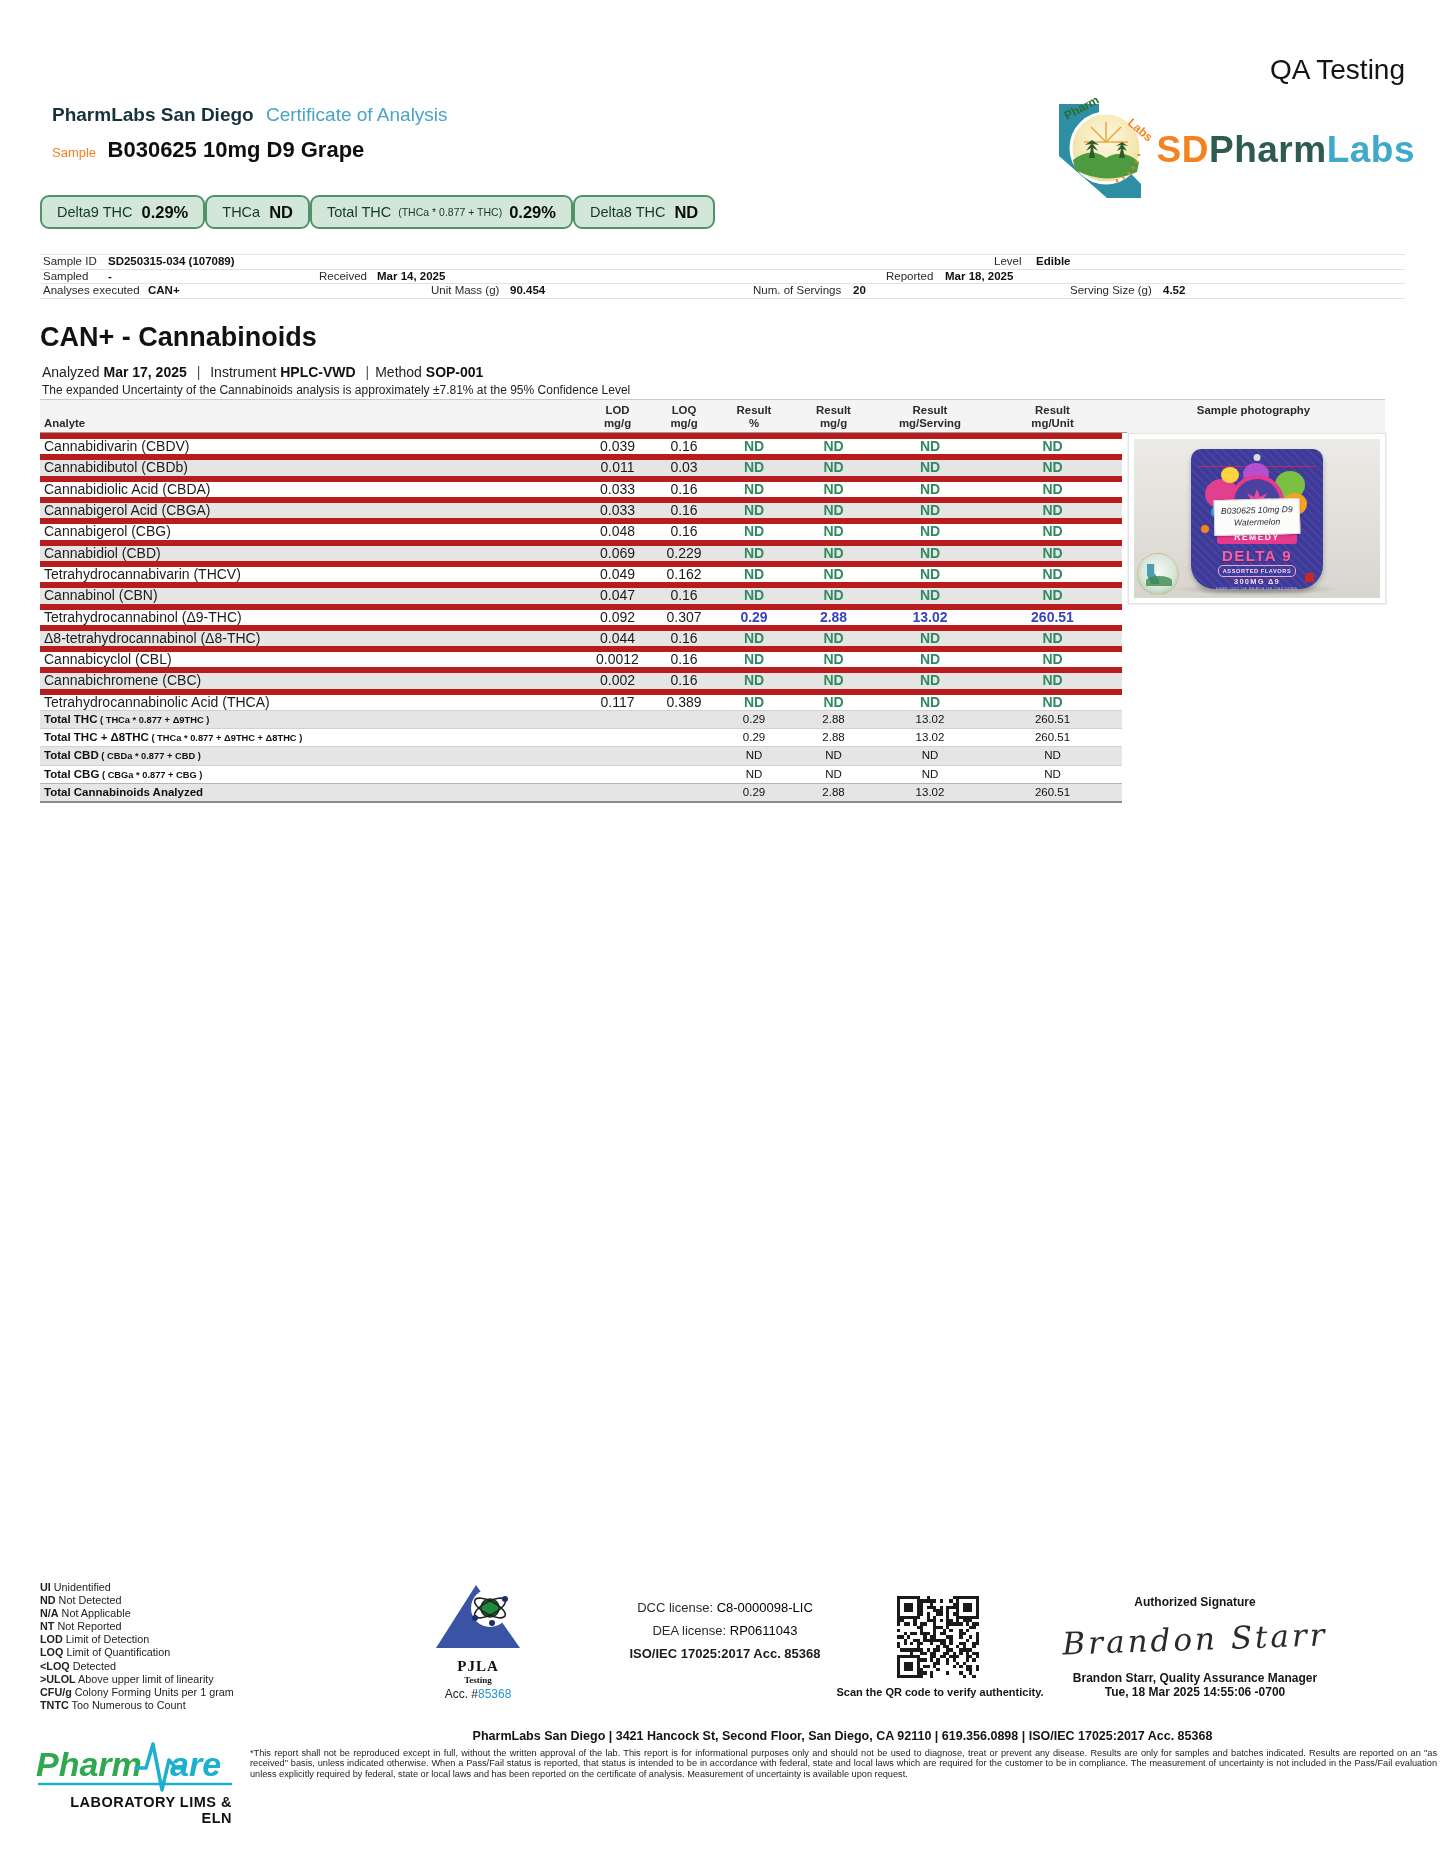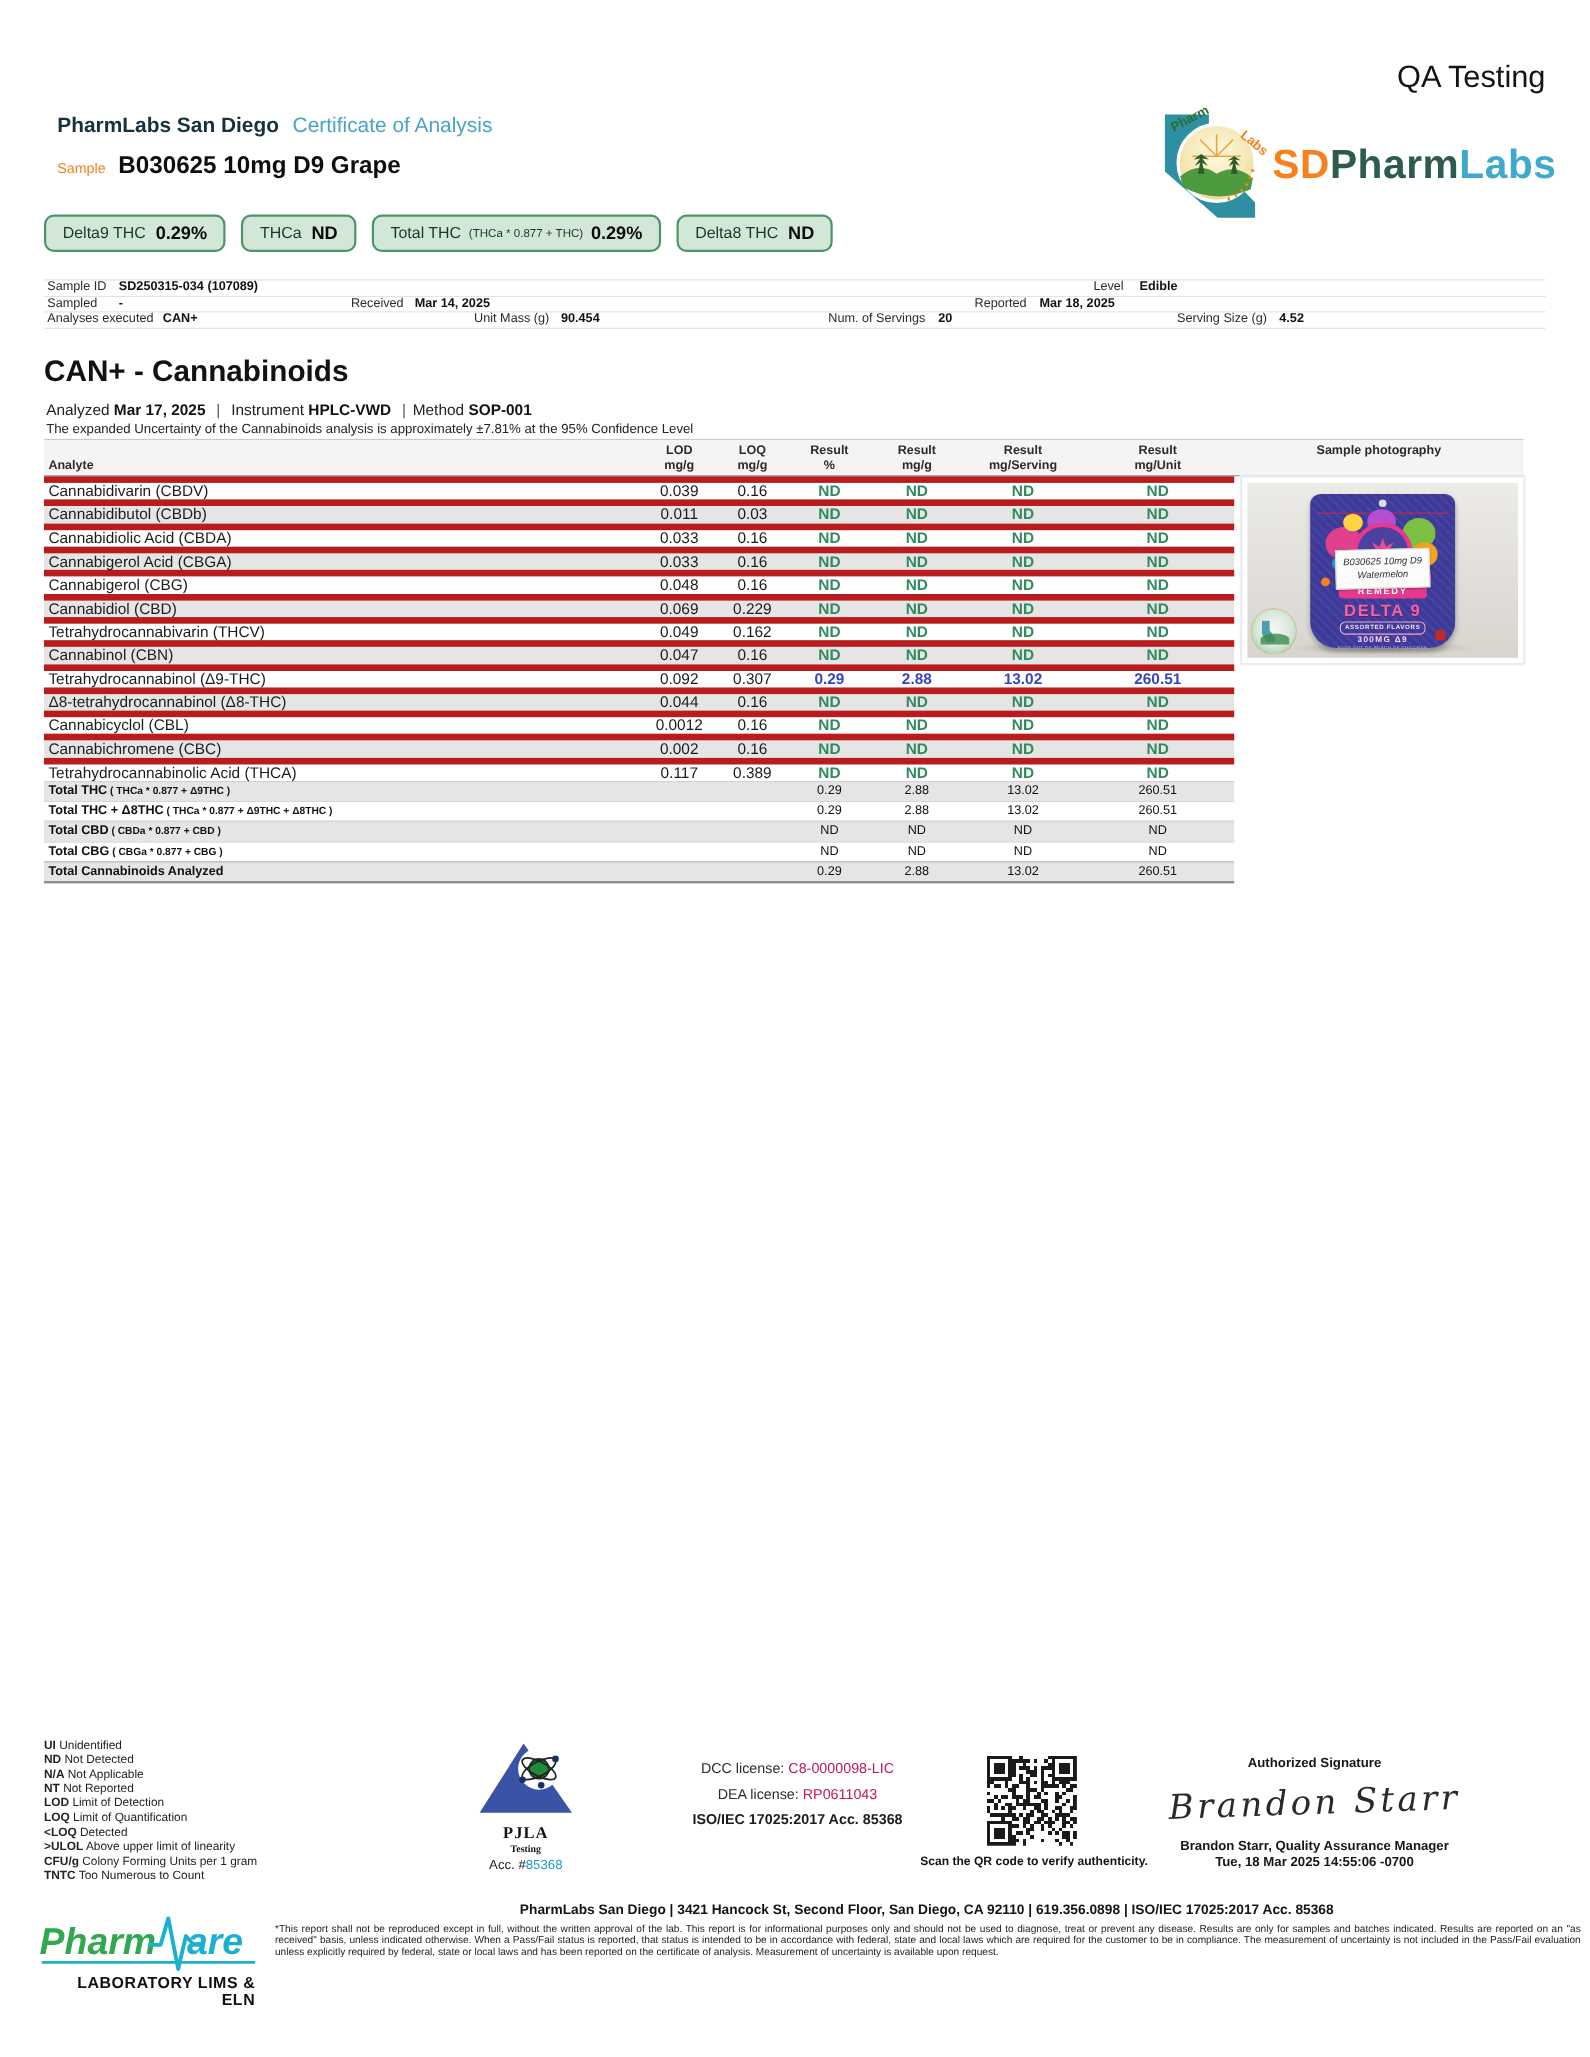--- a/index.html
+++ b/index.html
@@ -17,21 +17,21 @@
   .sample-name{font-size:22px;font-weight:700;color:#0e0e0e;}
 
   
   .sdlogo{position:absolute;right:30px;top:98px;display:flex;align-items:center;gap:4px;}
   .sdword{font-size:37px;letter-spacing:.5px;white-space:nowrap;}
   .sdword .sd{color:#f5821f;font-weight:800;}
   .sdword .ph{color:#2e5b50;font-weight:600;}
   .sdword .lb{color:#3fa9cb;font-weight:700;}
 
   
-  .badges{position:absolute;left:40px;top:195px;display:flex;gap:14px;border-radius:10px;}
+  .badges{position:absolute;left:40px;top:195px;display:flex;border-radius:10px;}
   .badge{display:flex;align-items:center;gap:9px;background:#d3e7d8;border:2px solid #4e9468;
          border-radius:9px;padding:0 15px;height:34px;box-sizing:border-box;}
   .badge .lbl{font-size:14.5px;color:#16382a;}
   .badge .formula{font-size:10.5px;color:#16382a;margin:0 -2px;}
   .badge .val{font-size:16.5px;font-weight:700;color:#0c0c0c;}
 
   
   .info{position:absolute;left:40px;top:254px;width:1365px;font-size:11.5px;border-bottom:1px solid #e2e2e2;}
   .irow{position:relative;height:13.6px;line-height:13.6px;border-top:1px solid #e2e2e2;white-space:nowrap;}
   .irow span{position:absolute;top:0;}
@@ -108,21 +108,21 @@
 
   
   .legend{position:absolute;left:40px;top:1581px;font-size:10.8px;line-height:13.1px;color:#222;white-space:nowrap;}
   .pjla{position:absolute;left:408px;top:1582px;width:140px;text-align:center;}
   .pjla-name{font-family:"Liberation Serif",serif;font-weight:700;font-size:15px;letter-spacing:1px;color:#111;margin-top:2px;}
   .pjla-sub{font-family:"Liberation Serif",serif;font-weight:700;font-size:9px;color:#111;}
   .pjla-acc{font-size:12px;color:#222;margin-top:2px;}
   .pjla-acc b{color:#2196d3;font-weight:400;}
   .lic{position:absolute;left:590px;top:1600px;width:270px;text-align:center;font-size:13px;color:#2b2b2b;}
   .lic div{margin-bottom:8px;white-space:nowrap;}
-  .lic .orange{color:#be185d;}
+  .lic .orange{color:#000000;}
   .lic .iso{font-weight:700;color:#1c1c1c;}
   .qr{position:absolute;left:897px;top:1596px;width:82px;height:82px;}
   .qr-cap{position:absolute;left:830px;top:1686px;width:220px;text-align:center;font-size:11px;font-weight:700;color:#151515;}
   .sig{position:absolute;left:1055px;top:1595px;width:280px;text-align:center;}
   .sig-h{font-size:12px;font-weight:700;color:#161616;}
   .sig-script{font-family:"DejaVu Serif",serif;font-style:italic;font-size:31px;color:#2a2a2a;margin-top:12px;
               transform:rotate(-2deg);letter-spacing:3px;white-space:nowrap;}
   .sig-name{font-size:12px;font-weight:700;margin-top:14px;color:#161616;}
   .sig-dt{font-size:12px;font-weight:700;color:#161616;}
   .addr{position:absolute;left:250px;right:10px;top:1729px;text-align:center;font-size:12.5px;font-weight:700;color:#141414;}

